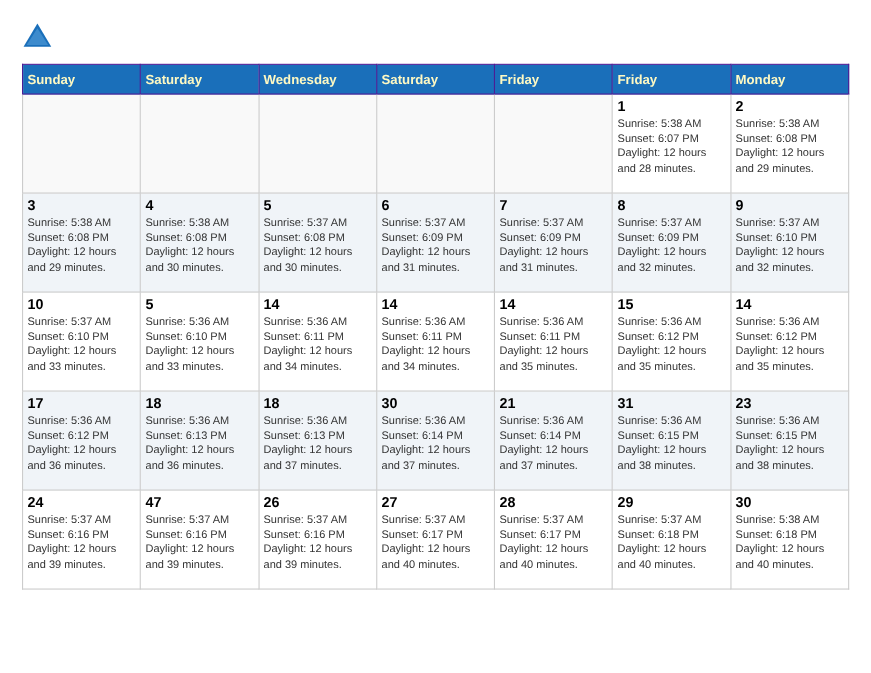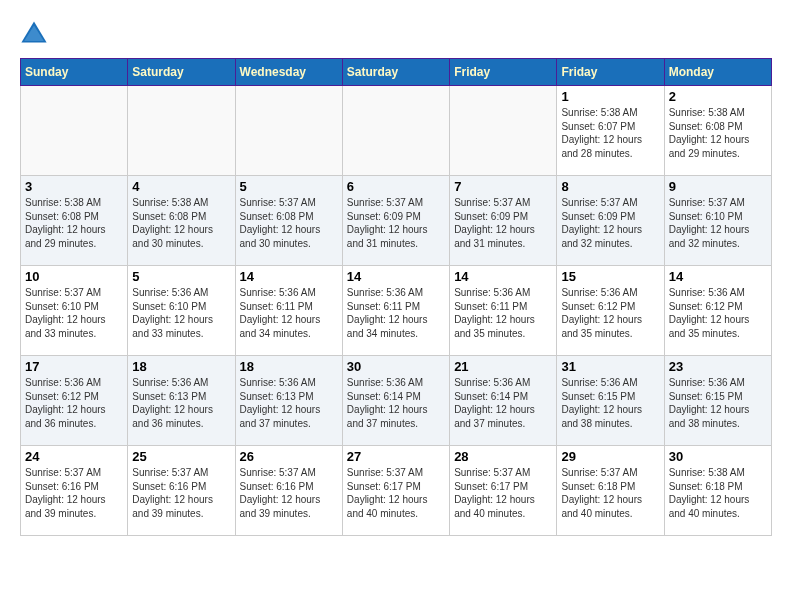--- a/index.html
+++ b/index.html
@@ -280,21 +280,21 @@
         </td>
       </tr>
       <tr>
         <td>
           <span class="day-num">24</span>
           <div class="day-info" style="white-space: pre-line;">Sunrise: 5:37 AM
 Sunset: 6:16 PM
 Daylight: 12 hours and 39 minutes.</div>
         </td>
         <td>
-          <span class="day-num">25</span>
+          <span class="day-num">47</span>
           <div class="day-info" style="white-space: pre-line;">Sunrise: 5:37 AM
 Sunset: 6:16 PM
 Daylight: 12 hours and 39 minutes.</div>
         </td>
         <td>
           <span class="day-num">26</span>
           <div class="day-info" style="white-space: pre-line;">Sunrise: 5:37 AM
 Sunset: 6:16 PM
 Daylight: 12 hours and 39 minutes.</div>
         </td>

